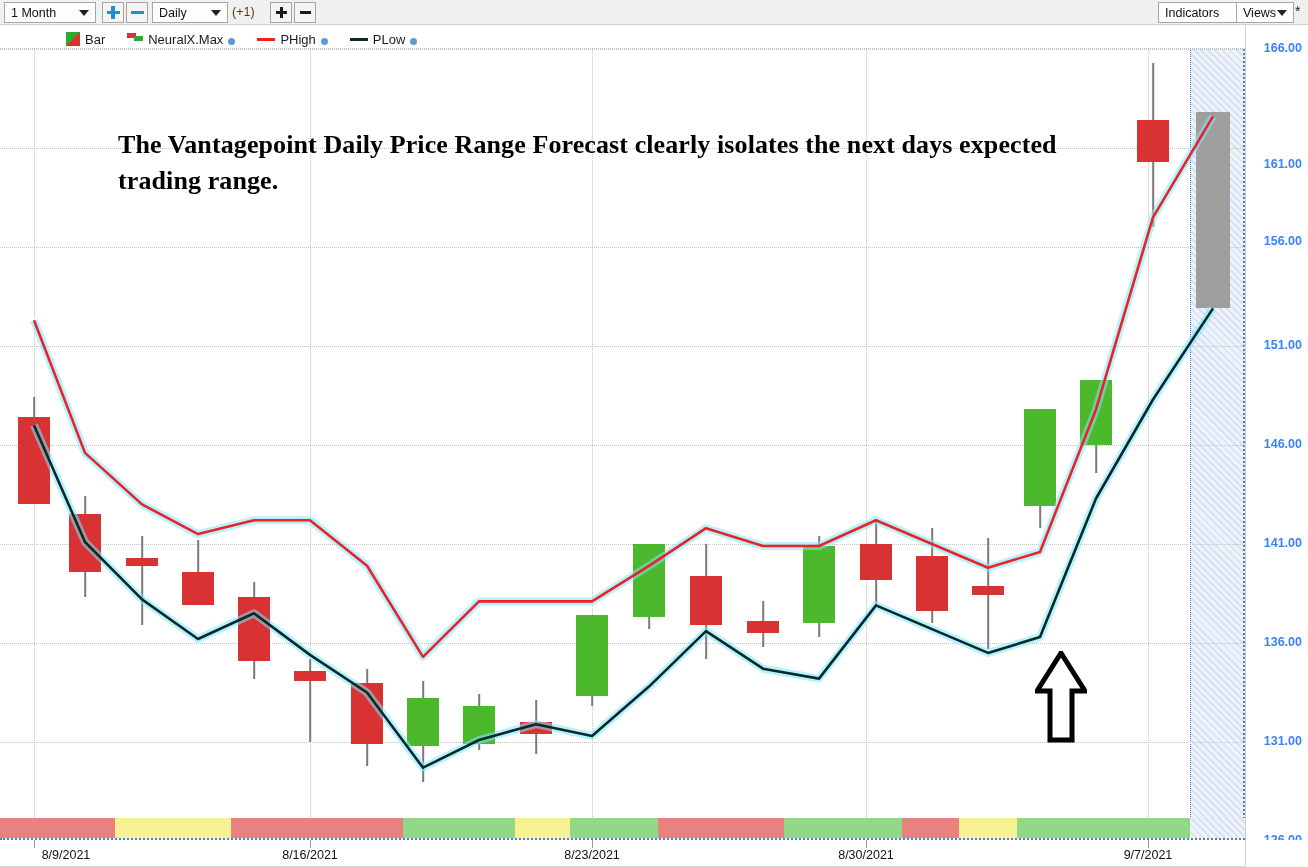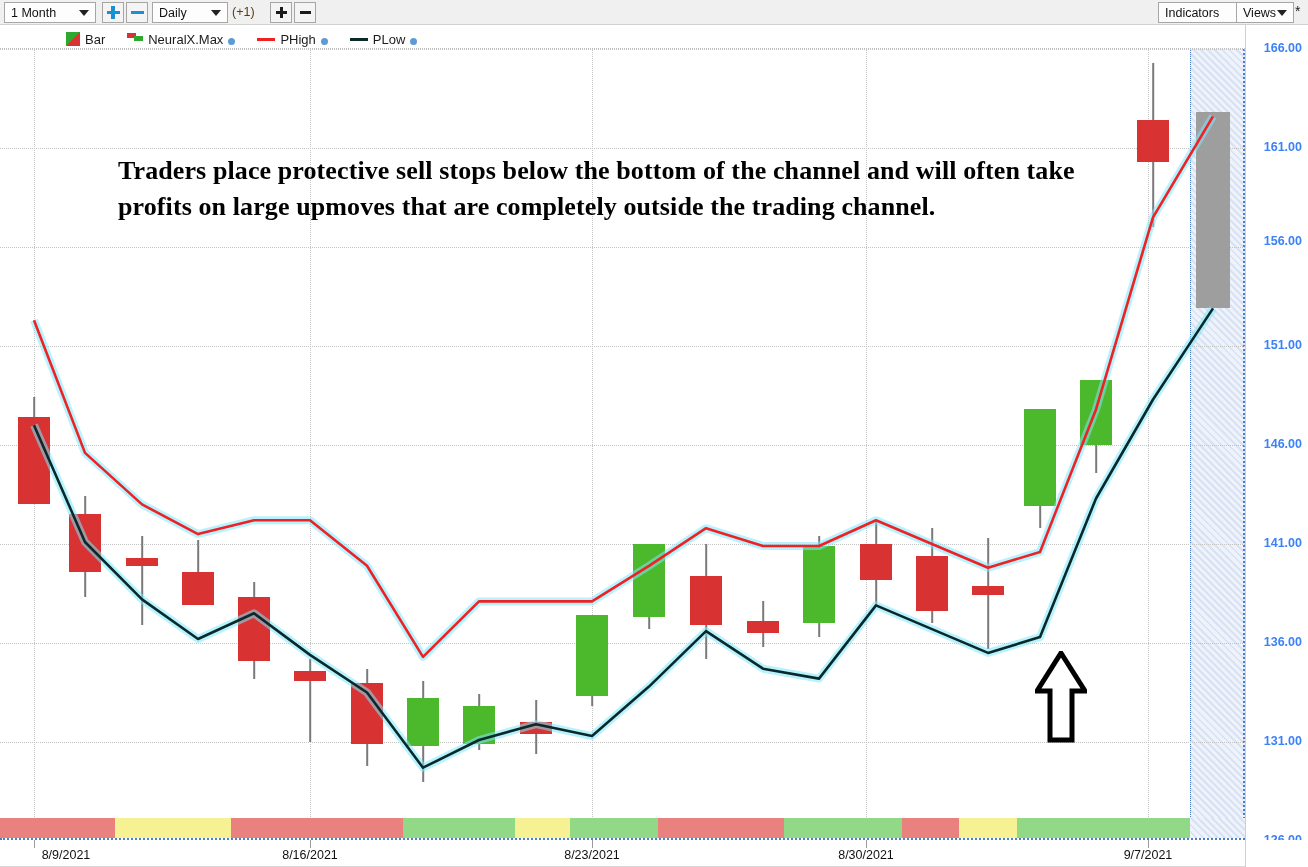--- a/index.html
+++ b/index.html
@@ -332,32 +332,32 @@
       </div>
     </div>
   <svg id="overlay-lines" viewBox="0 0 1245 770">
       <polyline points="34,271.3 85,403.9 142,455.4 198,485.1 254,471.2 310,471.2 367,516.8 423,607.9 479,552.4 536,552.4 592,552.4 649,516.8 706,479.2 763,497.0 819,497.0 876,471.2 932,495.0 988,518.8 1040,502.9 1096,360.4 1153,168.3 1213,67.3" fill="none" stroke="#7fe8ff" stroke-width="8" stroke-opacity=".55" stroke-linejoin="round"></polyline>
       <polyline points="34,376.2 85,493.0 142,550.4 198,590.0 254,564.3 310,605.9 367,643.5 423,718.7 479,691.0 536,675.2 592,687.1 649,637.6 706,582.1 763,619.7 819,629.6 876,556.4 932,580.1 988,603.9 1040,588.1 1096,449.5 1153,350.5 1213,259.4" fill="none" stroke="#7fe8ff" stroke-width="8" stroke-opacity=".55" stroke-linejoin="round"></polyline>
       <polyline points="34,271.3 85,403.9 142,455.4 198,485.1 254,471.2 310,471.2 367,516.8 423,607.9 479,552.4 536,552.4 592,552.4 649,516.8 706,479.2 763,497.0 819,497.0 876,471.2 932,495.0 988,518.8 1040,502.9 1096,360.4 1153,168.3 1213,67.3" fill="none" stroke="#ee2222" stroke-width="2.6" stroke-linejoin="round"></polyline>
       <polyline points="34,376.2 85,493.0 142,550.4 198,590.0 254,564.3 310,605.9 367,643.5 423,718.7 479,691.0 536,675.2 592,687.1 649,637.6 706,582.1 763,619.7 819,629.6 876,556.4 932,580.1 988,603.9 1040,588.1 1096,449.5 1153,350.5 1213,259.4" fill="none" stroke="#0a2a2a" stroke-width="2.6" stroke-linejoin="round"></polyline>
     </svg>
 
   <div id="annotation">
+    <p>The Vantagepoint Daily Price Range Forecast clearly isolates the next days expected trading range.</p>
     <div class="gap"></div>
-    <p>Traders place protective sell stops below the bottom of the channel and will often take profits on large upmoves that are completely outside the trading channel.</p>
   </div>
 
   <svg class="arrow" style="left:1035px;top:602px;" width="52" height="92" viewBox="0 0 52 92">
     <polygon points="26,2 50,40 37,40 37,89 15,89 15,40 2,40" fill="#ffffff" stroke="#000000" stroke-width="5" stroke-linejoin="miter"></polygon>
   </svg>
 </div>
 
 <div id="yaxis">
     <div class="ytick" style="top: 23px;">166.00</div>
-    <div class="ytick" style="top: 122px;">161.00</div>
+    <div class="ytick" style="top: 139px;">161.00</div>
     <div class="ytick" style="top: 216px;">156.00</div>
     <div class="ytick" style="top: 320px;">151.00</div>
     <div class="ytick" style="top: 419px; text-align: center;">146.00</div>
     <div class="ytick" style="top: 518px;">141.00</div>
     <div class="ytick" style="top: 617px;">136.00</div>
     <div class="ytick" style="top: 716px;">131.00</div>
     <div class="ytick" style="top: 815px;">126.00</div>
   </div>
 
 <div id="strip">

